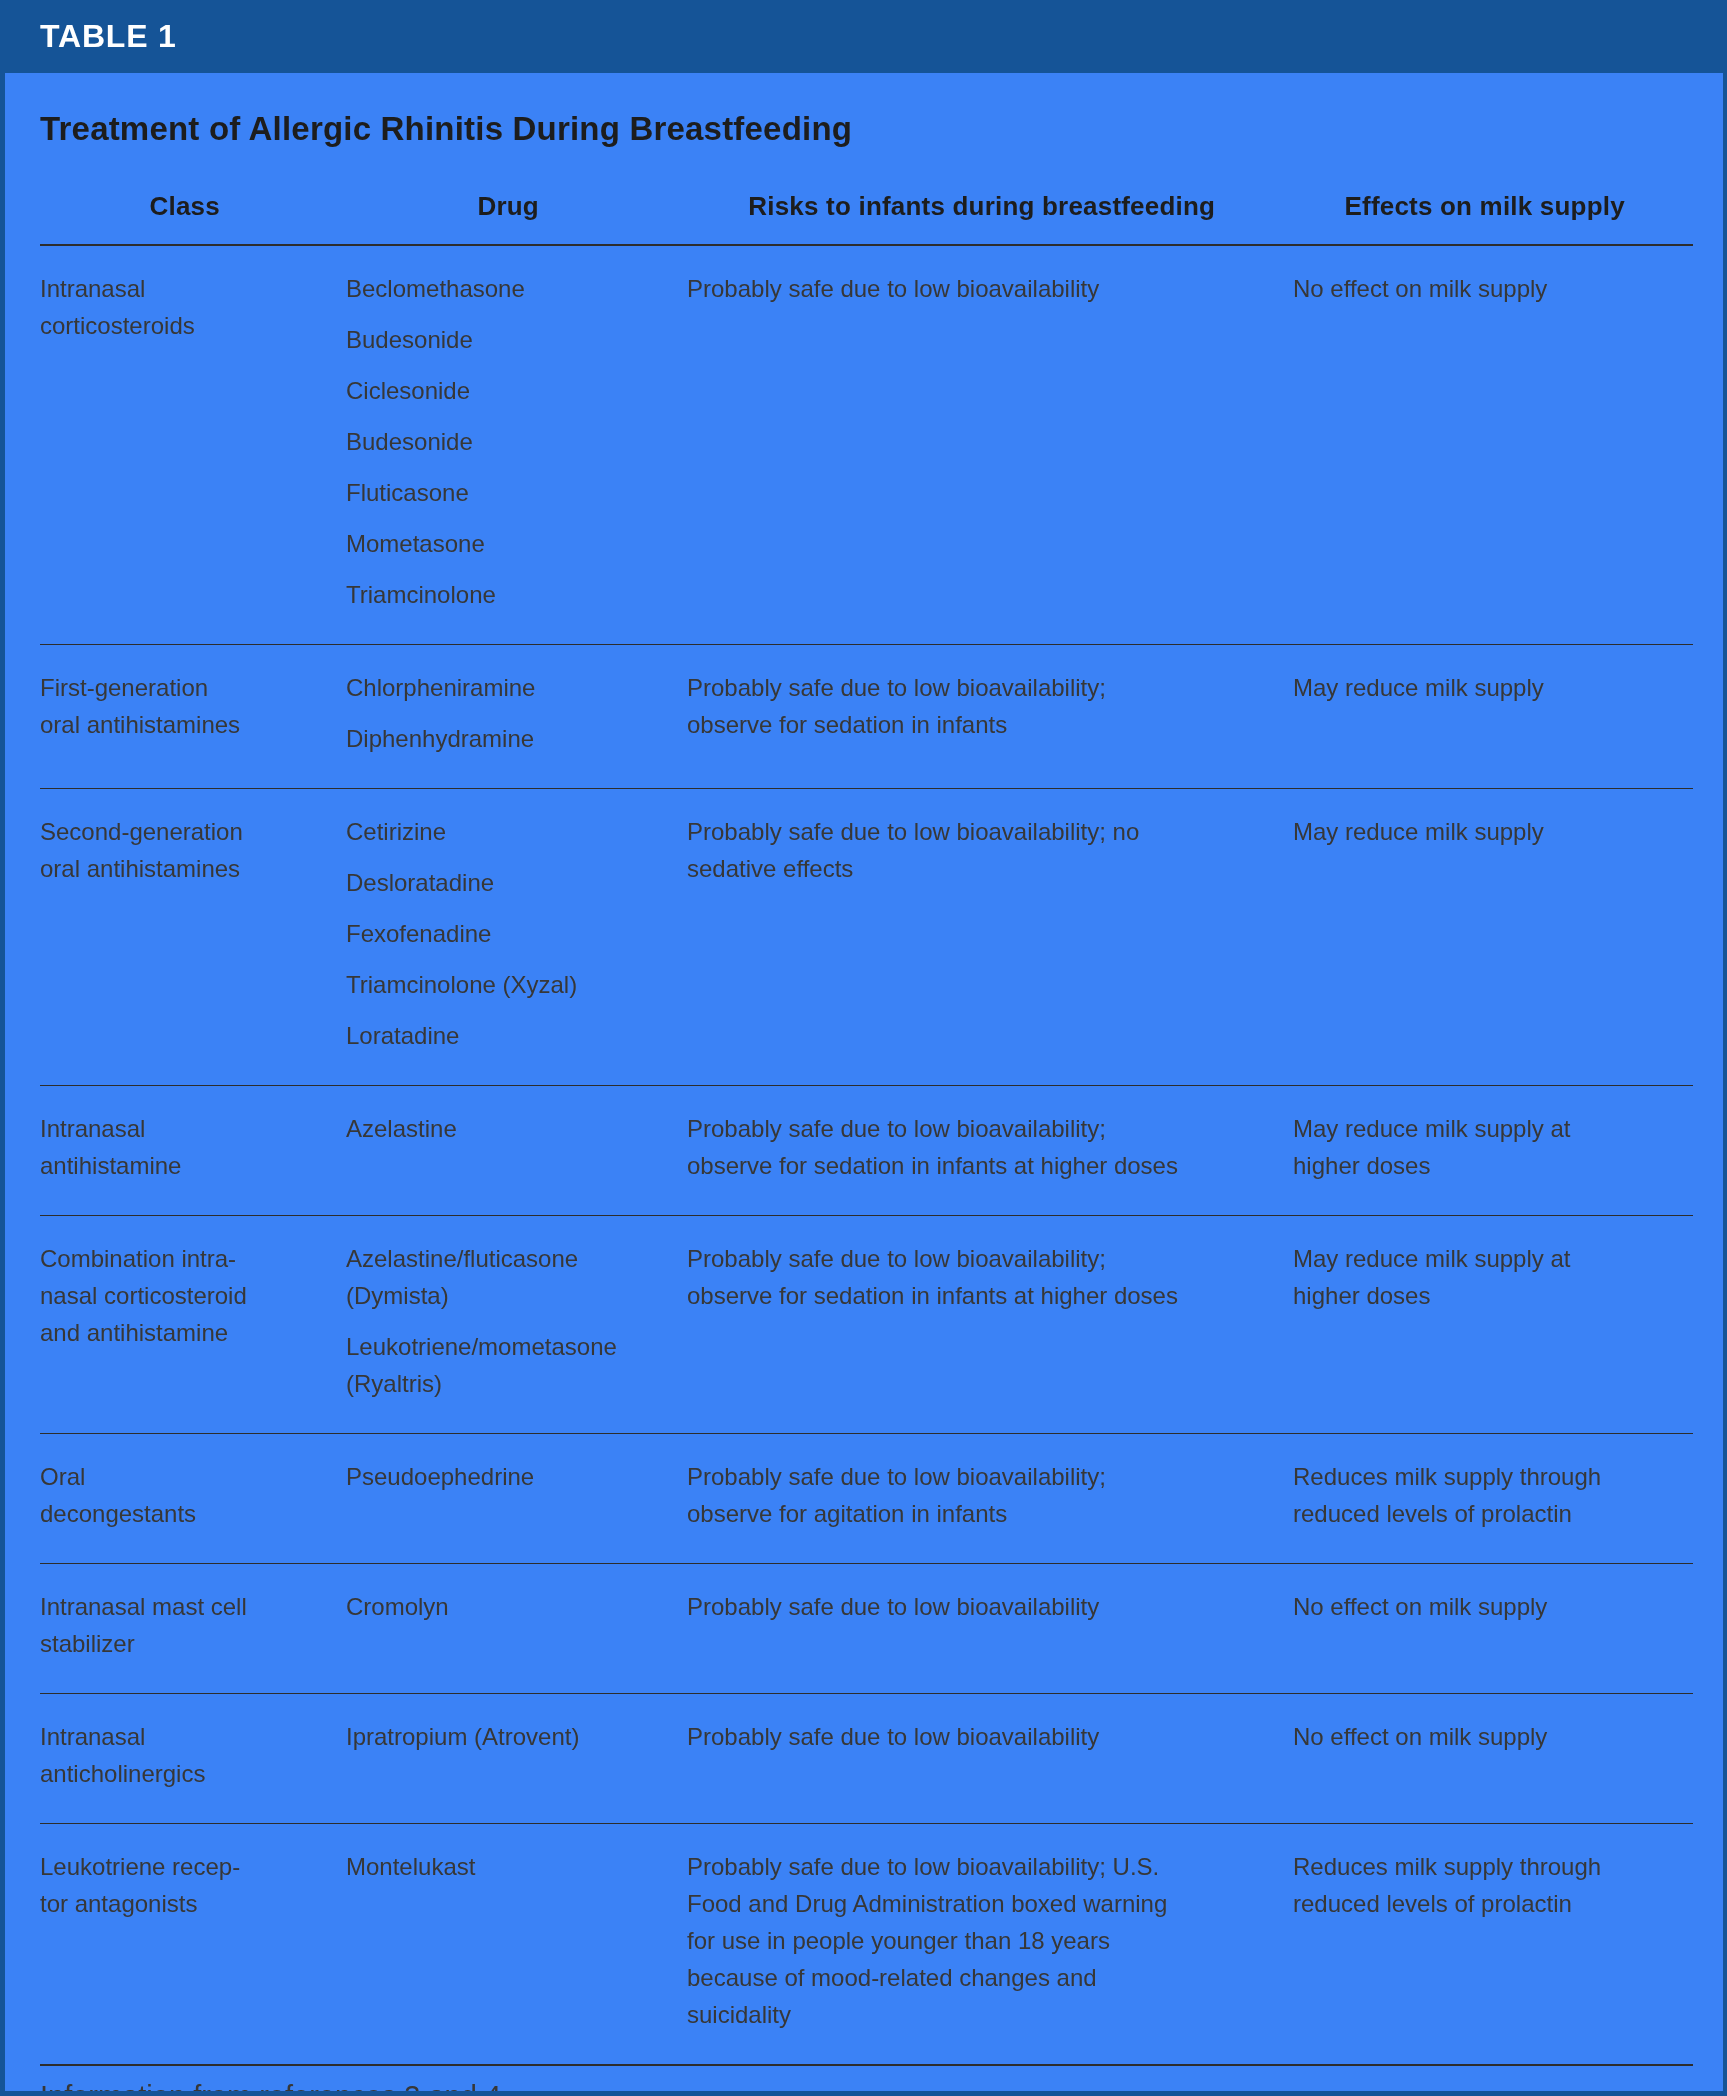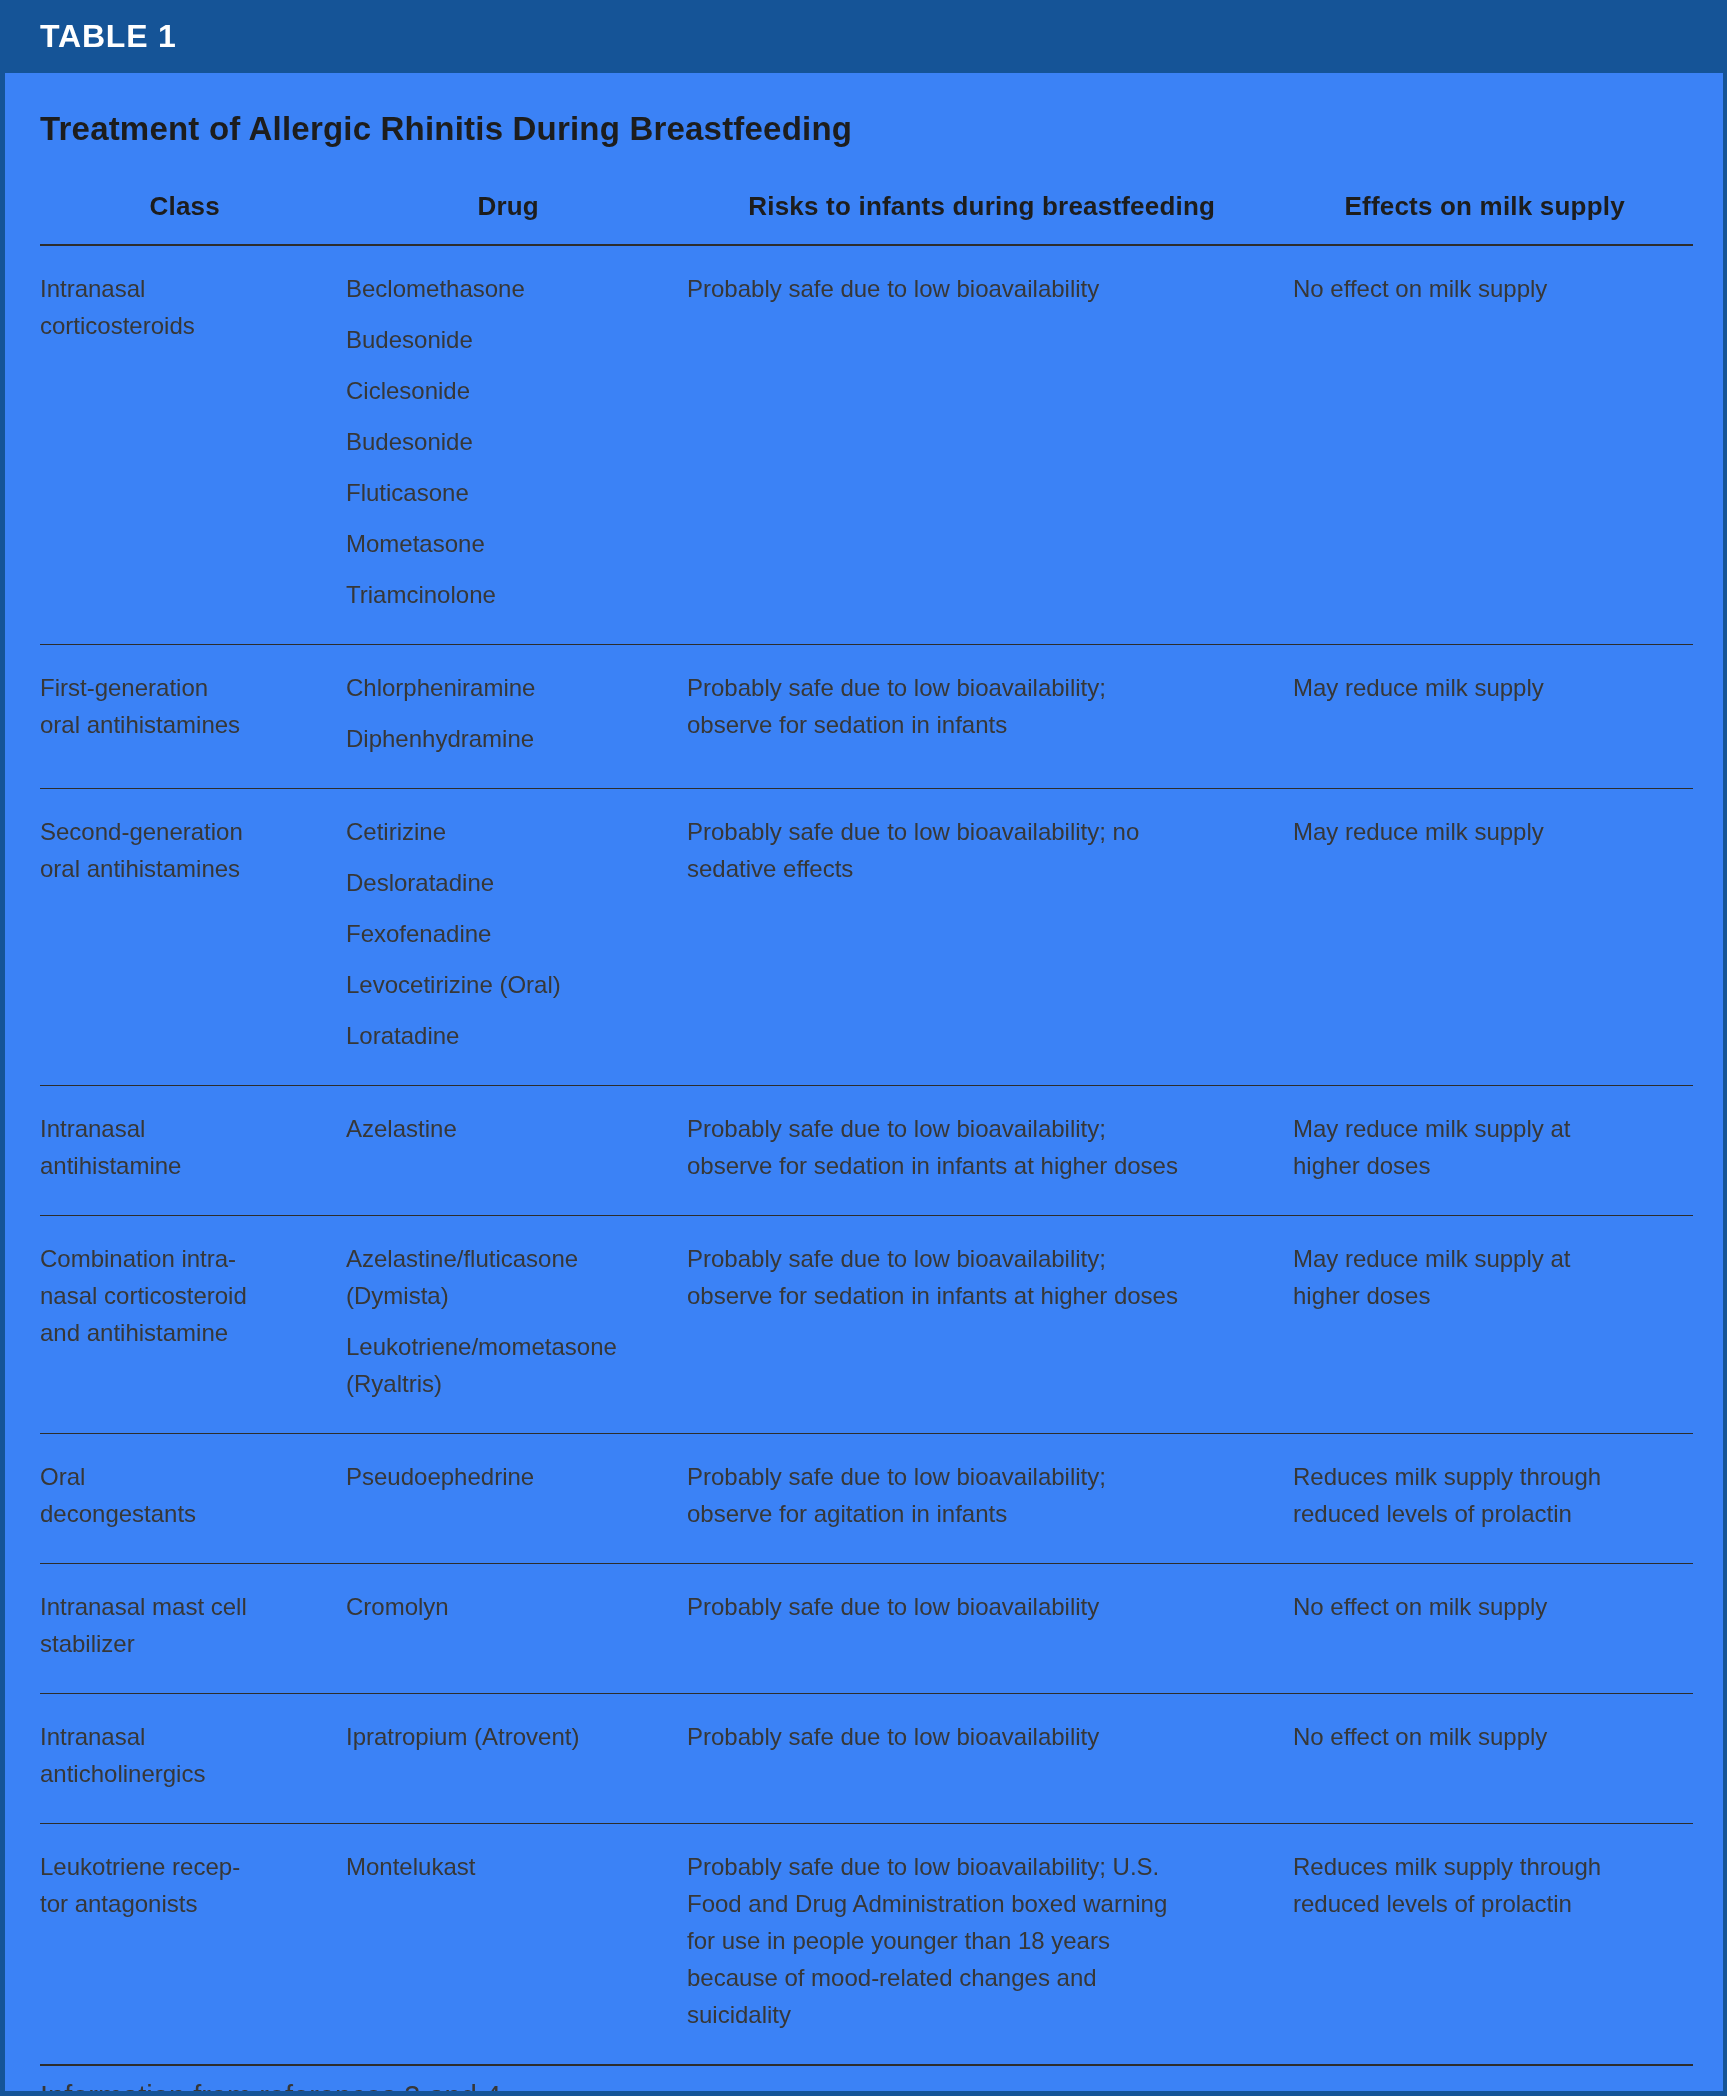--- a/index.html
+++ b/index.html
@@ -169,21 +169,21 @@
     </td>
   </tr>
           <tr>
     <td class="c-class">
       <span class="cell-text">Second-generation oral antihistamines</span>
     </td>
     <td class="c-drug">
               <p class="drug">Cetirizine</p>
               <p class="drug">Desloratadine</p>
               <p class="drug">Fexofenadine</p>
-              <p class="drug">Levocetirizine (Oral)</p>
+              <p class="drug">Triamcinolone (Xyzal)</p>
               <p class="drug">Loratadine</p>
             </td>
     <td class="c-risk">
       <span class="cell-text">Probably safe due to low bioavailability; no sedative effects</span>
     </td>
     <td class="c-effect">
       <span class="cell-text">May reduce milk supply</span>
     </td>
   </tr>
           <tr>

